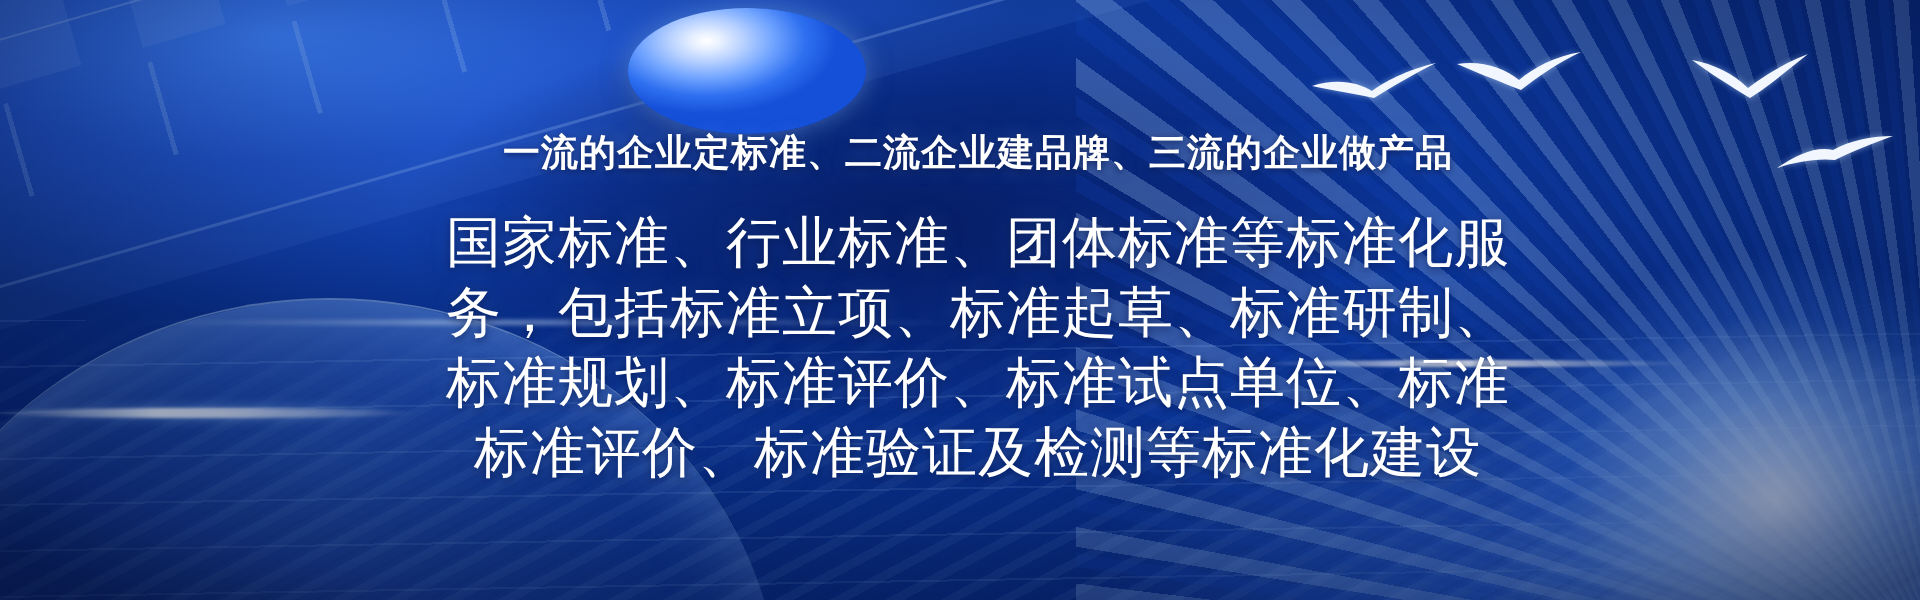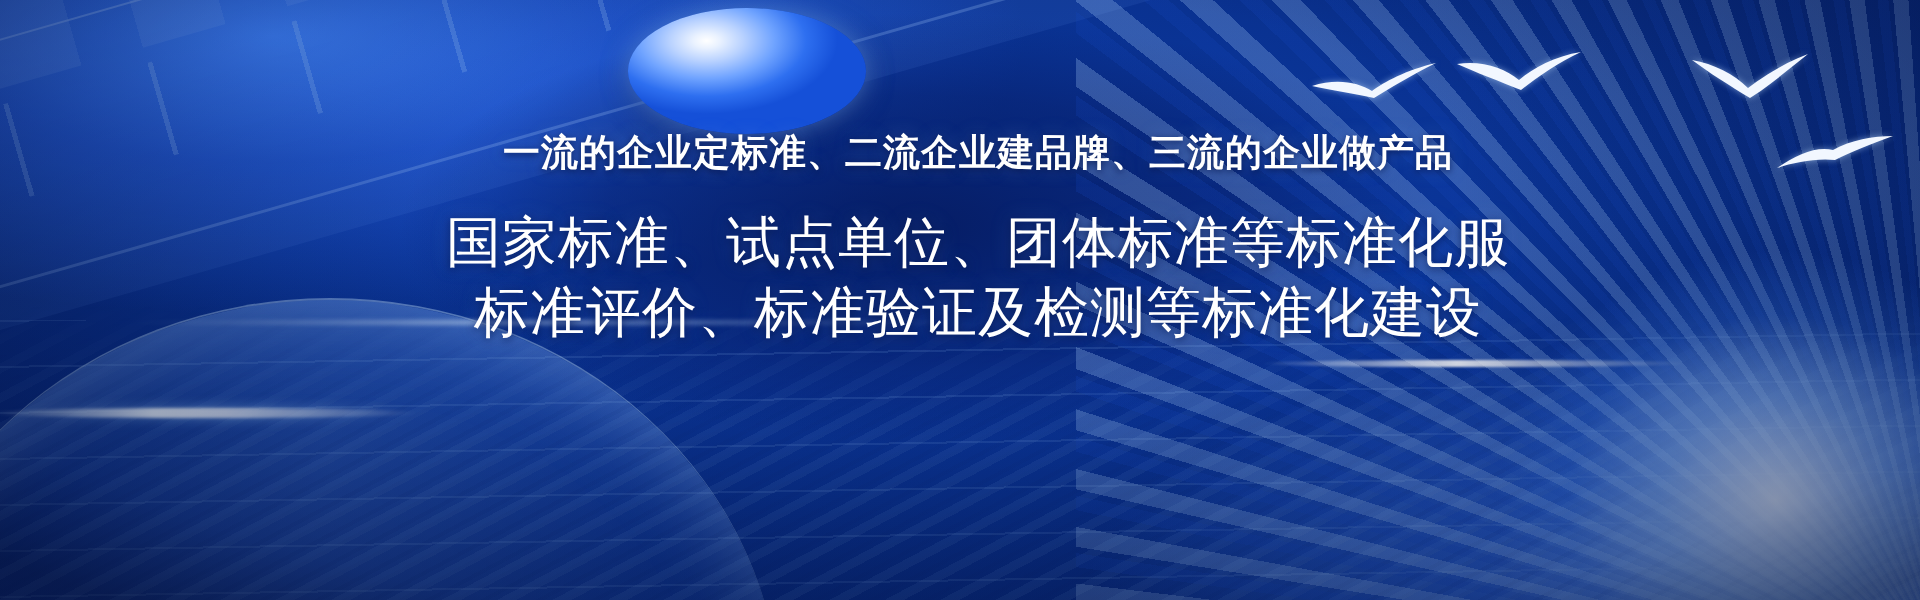--- a/index.html
+++ b/index.html
@@ -216,18 +216,20 @@
   </div>
   <div class="gull" style="left:1775px;top:130px;">
     <svg width="120" height="42" viewBox="0 0 120 42">
       <path d="M2 38 C22 24 42 16 58 20 C76 10 98 6 118 6 C96 14 76 22 60 30 C42 28 20 32 2 38 Z" fill="#f2f7ff"></path>
     </svg>
   </div>
 
   <div id="content">
     <div id="headline">一流的企业定标准、二流企业建品牌、三流的企业做产品</div>
     <div id="body-text">
-      <div class="line">国家标准、试点单位、团体标准等标准化服</div>
+      <div class="line">国家标准、行业标准、团体标准等标准化服</div>
+      <div class="line">务，包括标准立项、标准起草、标准研制、</div>
+      <div class="line">标准规划、标准评价、标准试点单位、标准</div>
       <div class="line">标准评价、标准验证及检测等标准化建设</div>
     </div>
   </div>
 
 </div>
 
 </body></html>

